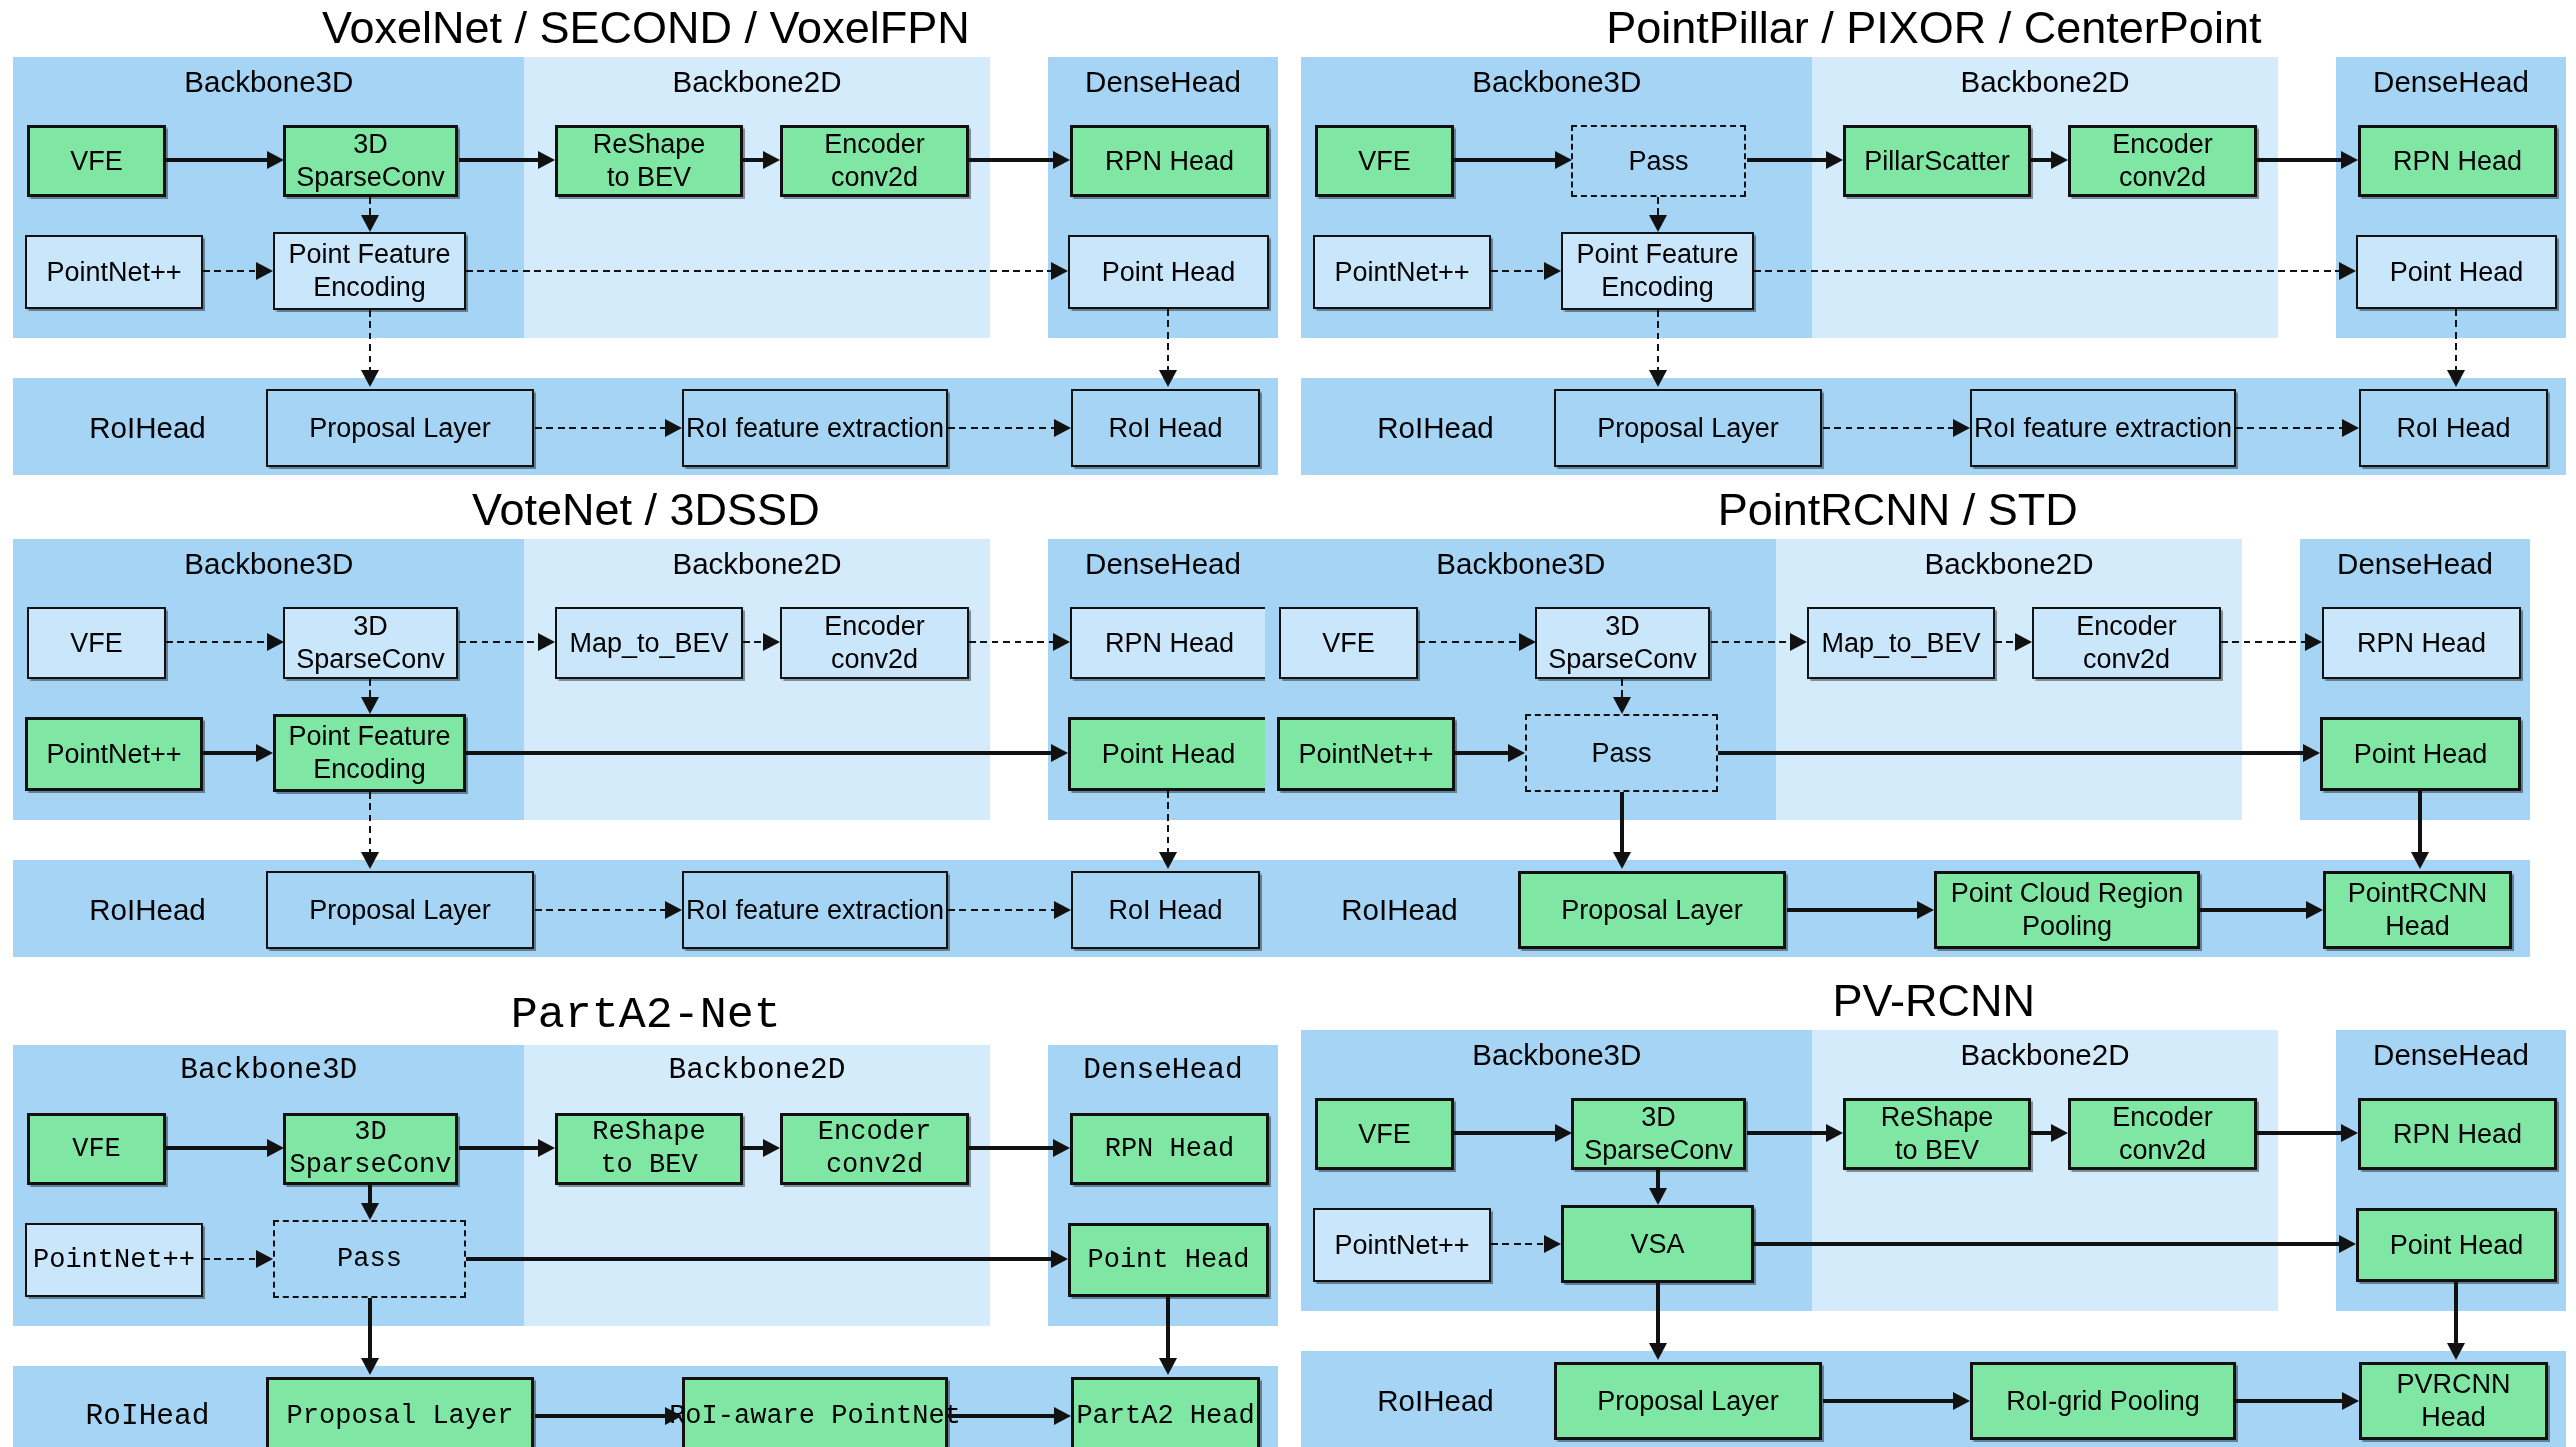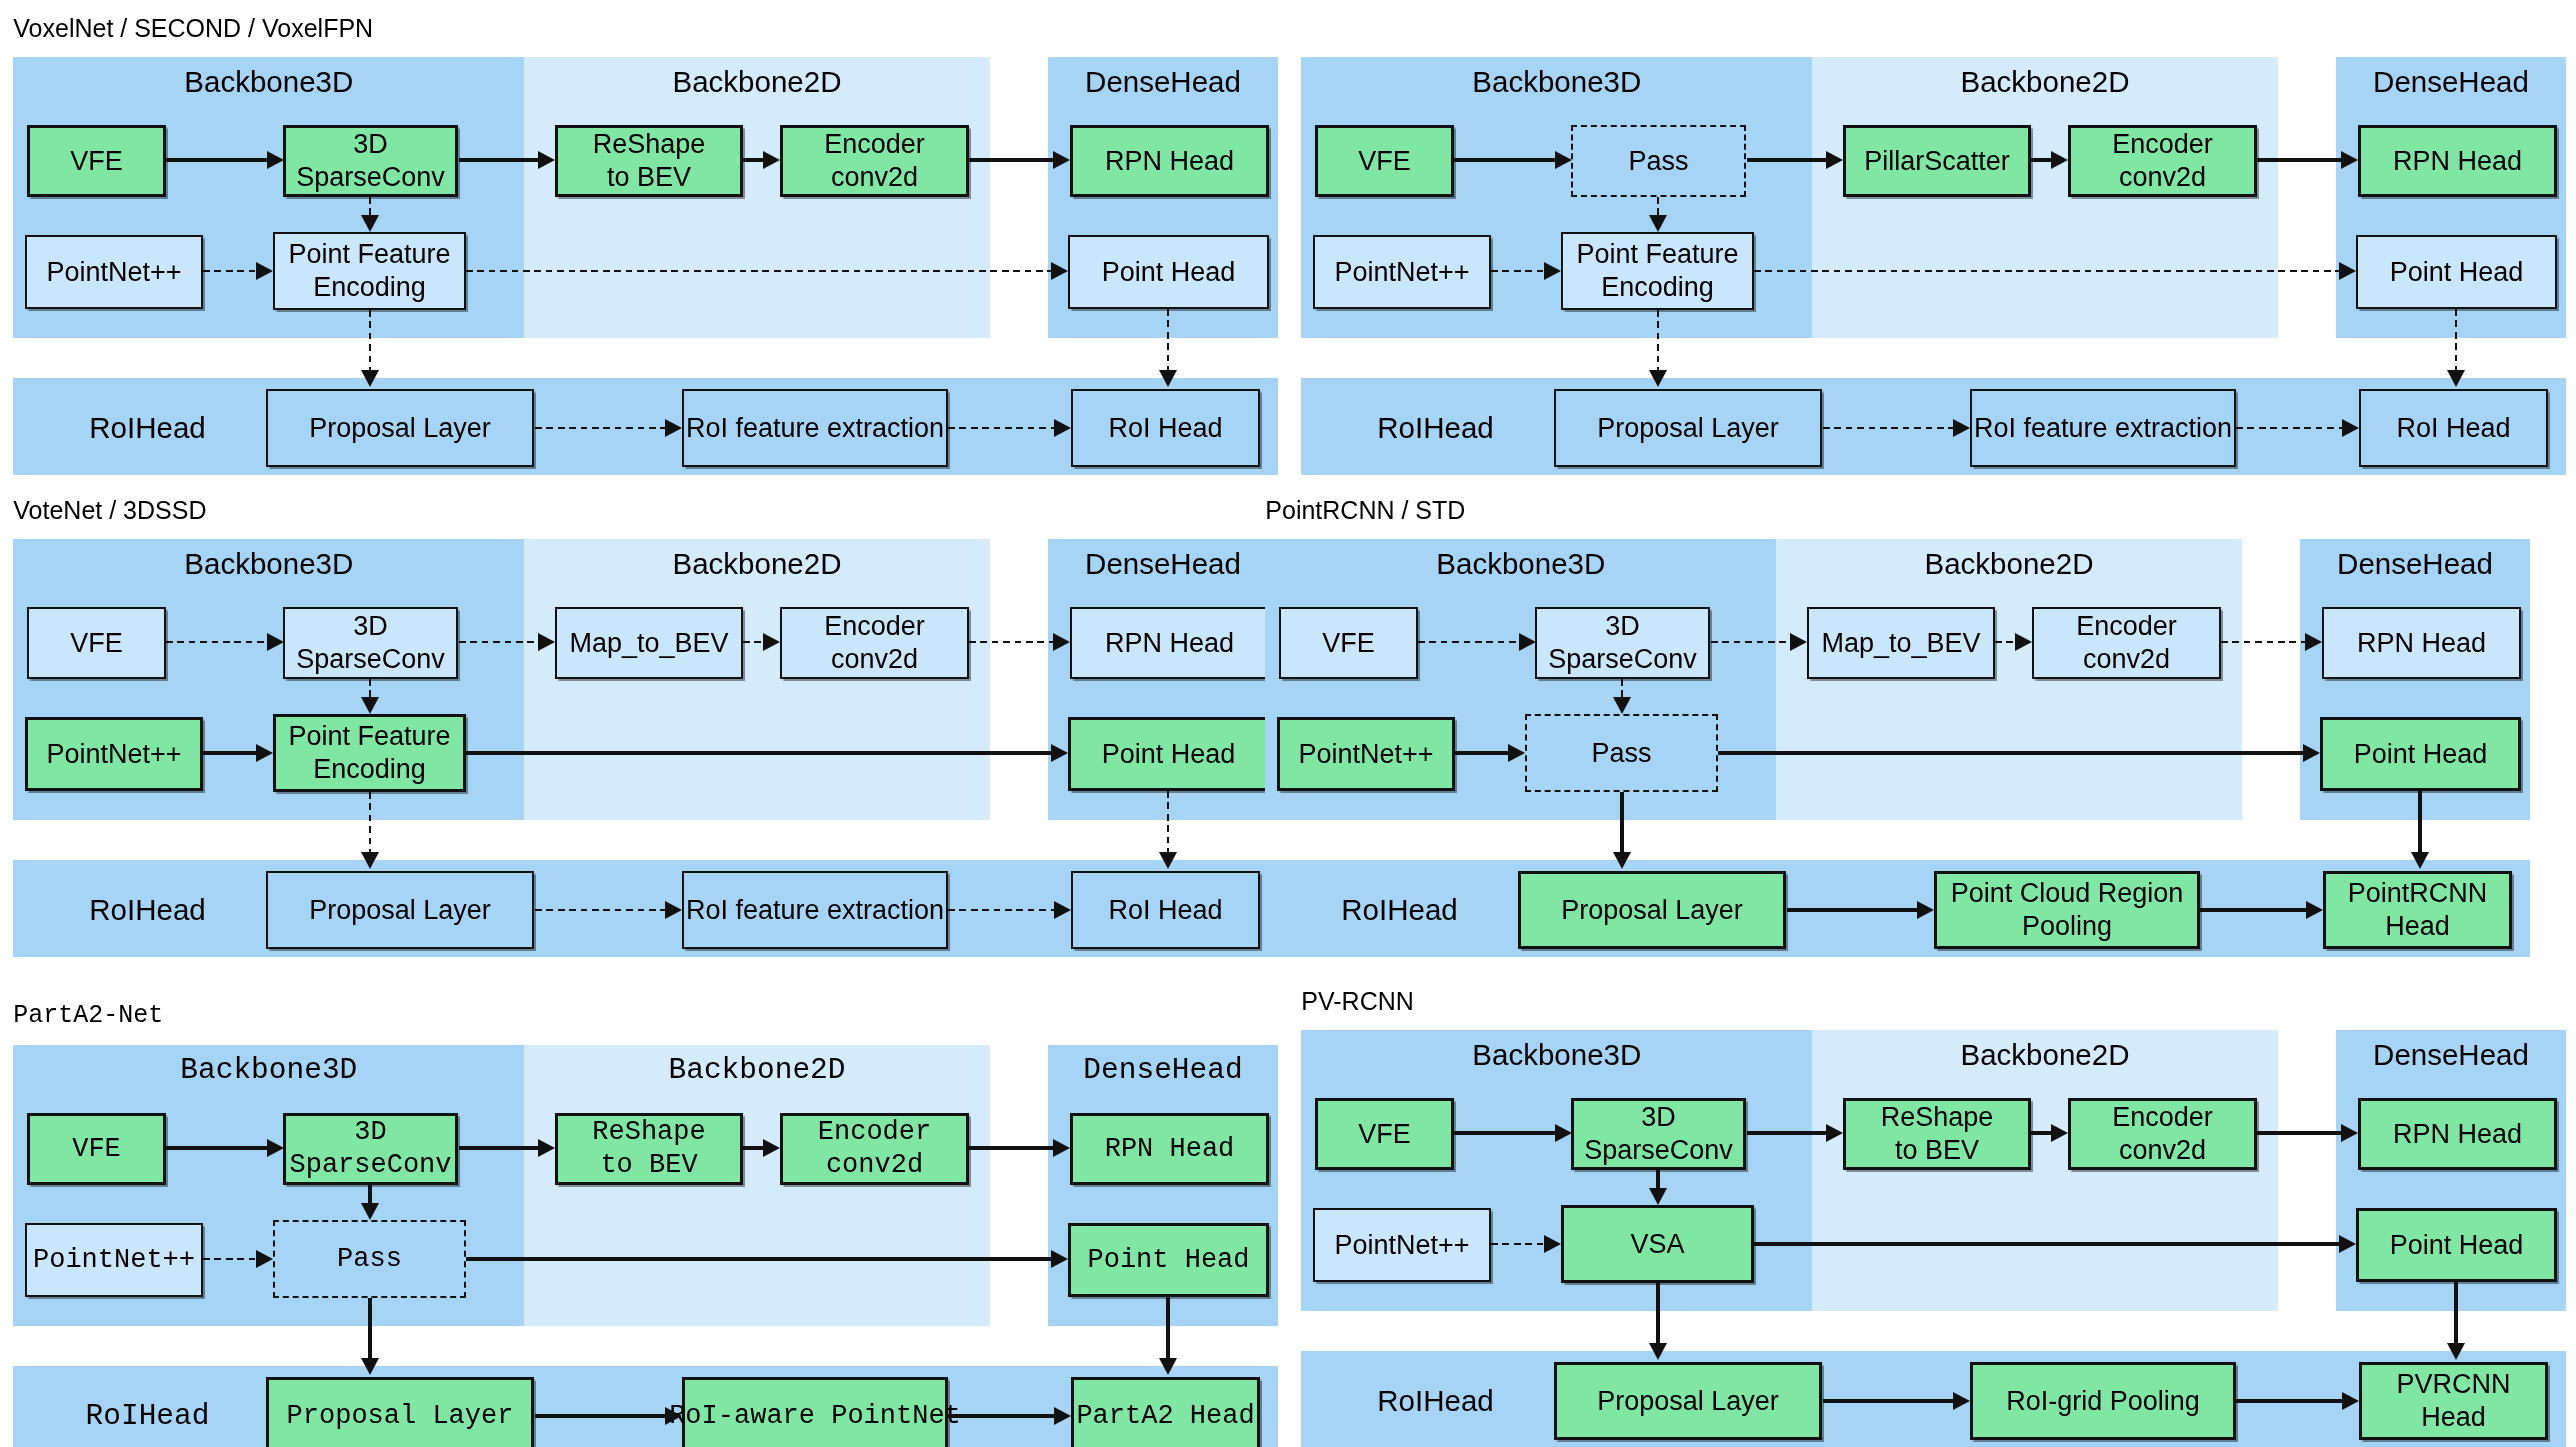--- a/index.html
+++ b/index.html
@@ -5,21 +5,21 @@
   html,body{margin:0;padding:0;background:#fff;}
   body{
     width:2576px;height:1448px;position:relative;
     font-family:"Liberation Sans", sans-serif;color:#000;
     -webkit-font-smoothing:antialiased;
   }
   #diagram{position:relative;width:2576px;height:1448px;}
   .panel{position:absolute;width:1288px;height:482px;}
   .panel-title{
     position:absolute;left:13.3px;width:1265px;top:3.8px;height:48px;
-    font-size:25px;line-height:48px;white-space:nowrap;
+    text-align:center;font-size:45px;line-height:48px;white-space:nowrap;
   }
   .band{position:absolute;top:57px;height:281px;}
   .band.medium{background:var(--band-medium);}
   .band.light{background:var(--band-light);}
   .section-label{
     position:absolute;top:63px;height:38px;text-align:center;
     font-size:29.5px;line-height:38px;
   }
   .roi-band{
     position:absolute;left:13.3px;width:1265px;top:378px;height:97px;
@@ -154,20 +154,21 @@
       <div class="arrow h dashed" style="left: 535px; top: 418px; width: 147px; height: 21px;">
         <div class="line"></div>
         <div class="head"></div>
       </div>
       <div class="arrow h dashed" style="left: 948px; top: 418px; width: 123px; height: 21px;">
         <div class="line"></div>
         <div class="head"></div>
       </div>
     </section>
     <section class="panel" style="left: 1288px; top: 0px; width: 1288px; height: 482px;">
+      <div class="panel-title">PointPillar / PIXOR / CenterPoint</div>
       <div class="band medium" style="left: 13.3px; top: 57px; width: 511px; height: 281px;"></div>
       <div class="section-label" style="left: 13.3px; top: 63px; width: 511px; height: 38px;">Backbone3D</div>
       <div class="band light" style="left: 524px; top: 57px; width: 466px; height: 281px;"></div>
       <div class="section-label" style="left: 524px; top: 63px; width: 466px; height: 38px;">Backbone2D</div>
       <div class="band medium" style="left: 1048px; top: 57px; width: 230px; height: 281px;"></div>
       <div class="section-label" style="left: 1048px; top: 63px; width: 230px; height: 38px;">DenseHead</div>
       <div class="roi-band"></div>
       <div class="roi-label">RoIHead</div>
       <div class="node green" style="left: 27px; top: 125px; width: 139px; height: 72px;">
         <span>VFE</span>

